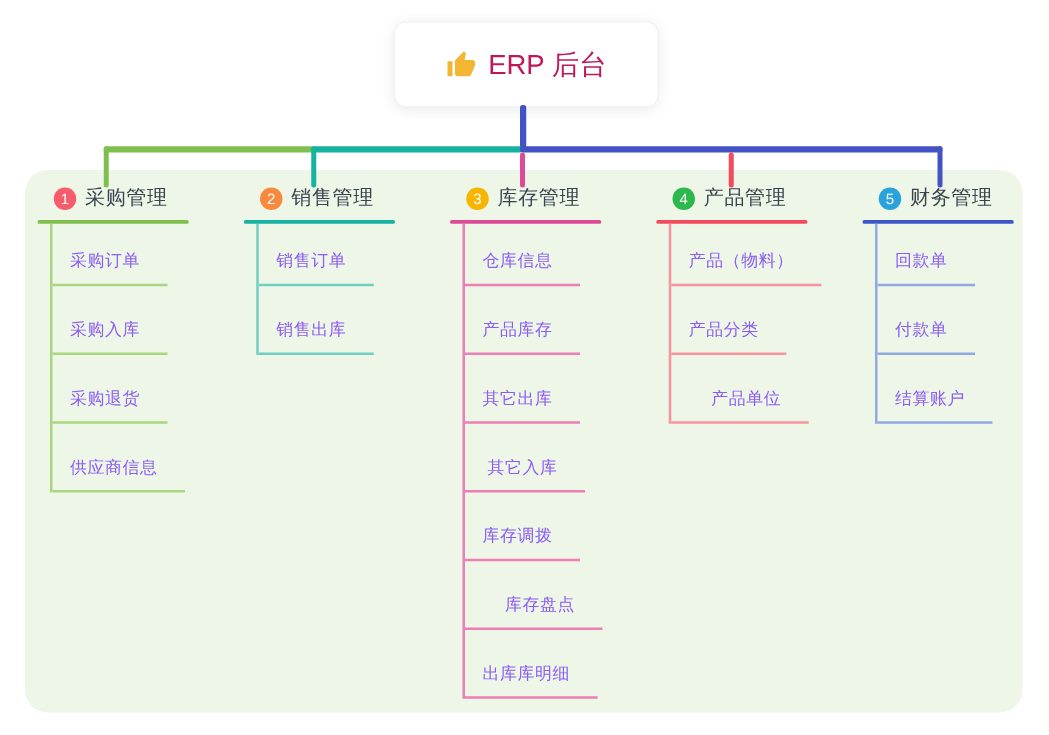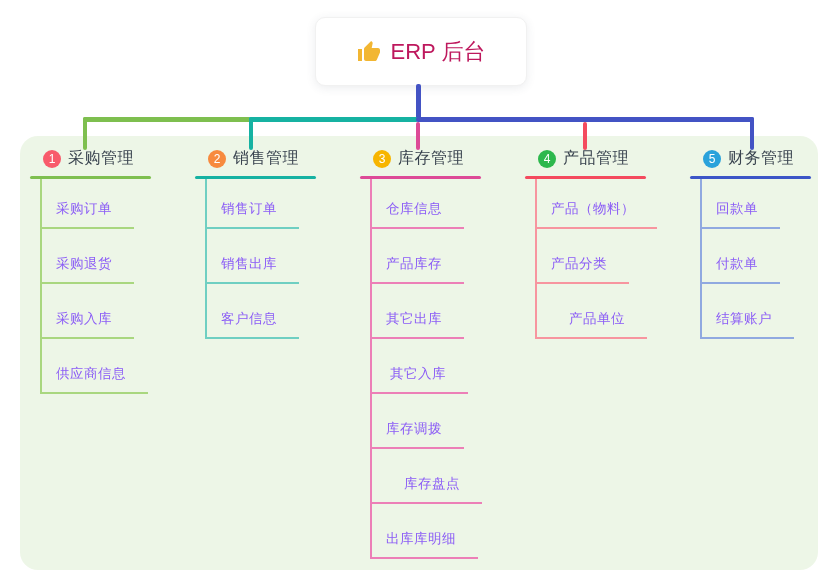--- a/index.html
+++ b/index.html
@@ -77,35 +77,34 @@
     </div>
   <div id="branches">
       <div class="branch" style="left: 30px;">
         <div class="branch-header">
           <span class="badge" style="background: rgb(248, 91, 107);">1</span>
           <span class="branch-label">采购管理</span>
         </div>
         <div class="branch-underline" style="background: rgb(126, 191, 79);"></div>
         <ul class="children" style="border-left-color: rgb(169, 215, 127);">
           <li style="border-bottom-color: rgb(169, 215, 127);">采购订单</li>
+          <li style="border-bottom-color: rgb(169, 215, 127);">采购入库</li>
           <li style="border-bottom-color: rgb(169, 215, 127);">采购退货</li>
-          <li style="border-bottom-color: rgb(169, 215, 127);">采购入库</li>
           <li style="border-bottom-color: rgb(169, 215, 127);">供应商信息</li>
         </ul>
       </div>
       <div class="branch" style="left: 195px;">
         <div class="branch-header">
           <span class="badge" style="background: rgb(247, 138, 62);">2</span>
           <span class="branch-label">销售管理</span>
         </div>
         <div class="branch-underline" style="background: rgb(22, 178, 162);"></div>
         <ul class="children" style="border-left-color: rgb(111, 207, 194);">
           <li style="border-bottom-color: rgb(111, 207, 194);">销售订单</li>
           <li style="border-bottom-color: rgb(111, 207, 194);">销售出库</li>
-          <li style="border-bottom-color: rgb(111, 207, 194);">客户信息</li>
         </ul>
       </div>
       <div class="branch" style="left: 360px;">
         <div class="branch-header">
           <span class="badge" style="background: rgb(247, 181, 0);">3</span>
           <span class="branch-label">库存管理</span>
         </div>
         <div class="branch-underline" style="background: rgb(221, 74, 151);"></div>
         <ul class="children" style="border-left-color: rgb(236, 127, 183);">
           <li style="border-bottom-color: rgb(236, 127, 183);">仓库信息</li>

